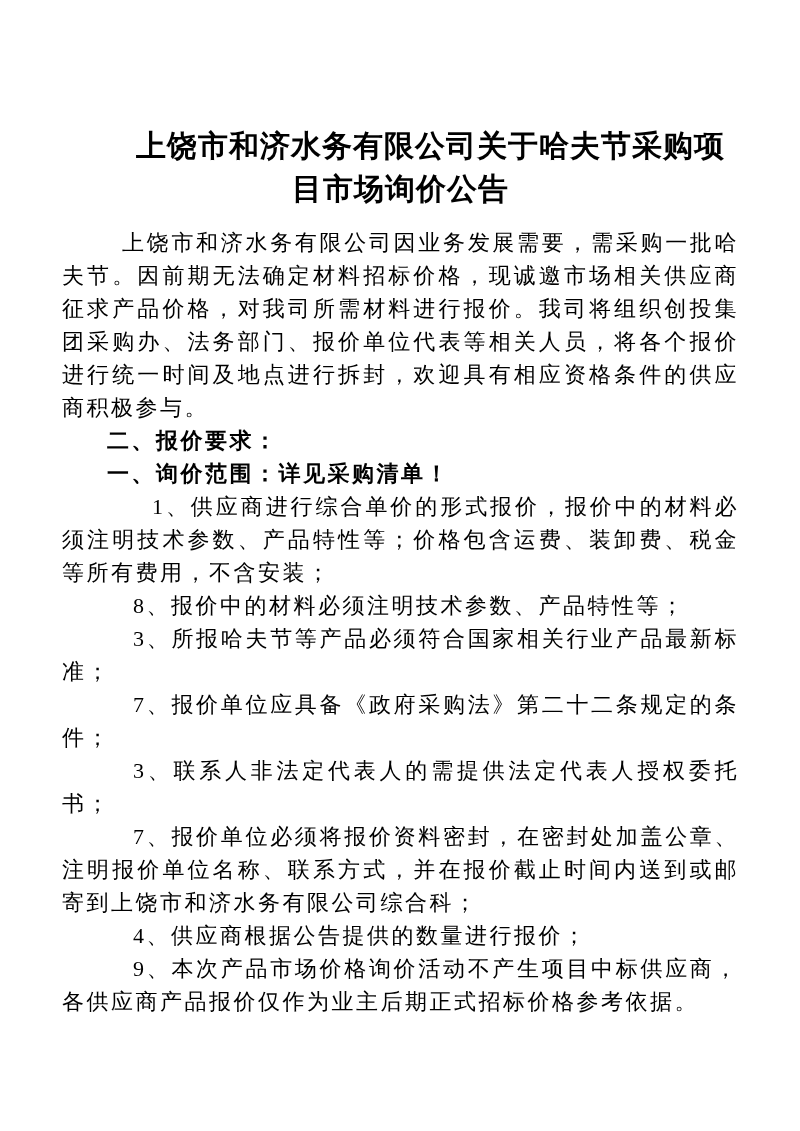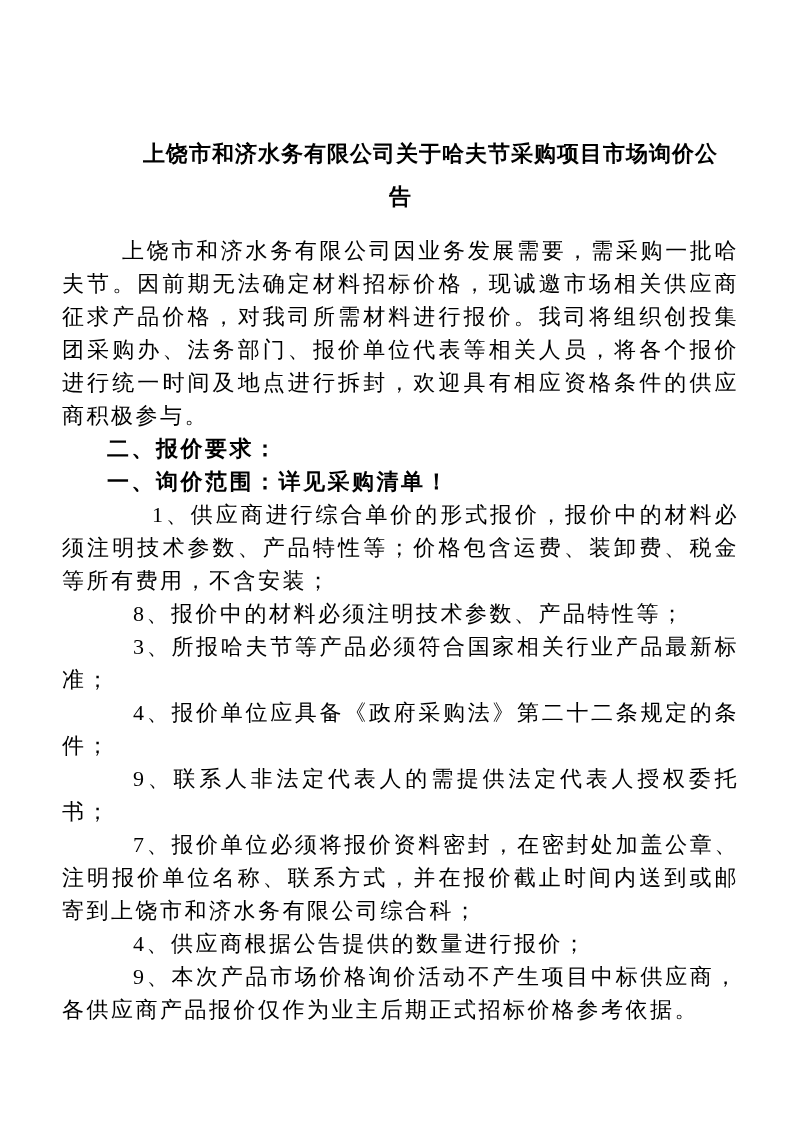--- a/index.html
+++ b/index.html
@@ -12,27 +12,27 @@
     font-family: "Liberation Serif", "DejaVu Serif", serif;
     overflow: hidden;
   }
   .doc {
     position: absolute;
     left: 62px;
     top: 120px;
     width: 677px;
   }
   .title {
-    font-size: 22px;
+    font-size: 30px;
     font-weight: bold;
     line-height: 43px;
     text-align: center;
     text-indent: 60px;      
     letter-spacing: 1px;
-    margin: 12px;
+    margin: 4px;
   }
   .body-text {
     margin-top: 16px;
     font-size: 22px;
     line-height: 33px;
   }
   .body-text p {
     margin: 0;
     text-align: justify;
     text-justify: distribute;
@@ -51,20 +51,20 @@
 <div class="page">
   <div class="doc">
     <h1 class="title">上饶市和济水务有限公司关于哈夫节采购项目市场询价公告</h1>
     <div class="body-text">
         <p class="intro">上饶市和济水务有限公司因业务发展需要，需采购一批哈夫节。因前期无法确定材料招标价格，现诚邀市场相关供应商征求产品价格，对我司所需材料进行报价。我司将组织创投集团采购办、法务部门、报价单位代表等相关人员，将各个报价进行统一时间及地点进行拆封，欢迎具有相应资格条件的供应商积极参与。</p>
         <p class="heading">二、报价要求：</p>
         <p class="heading">一、询价范围：详见采购清单！</p>
         <p class="item-first">1、供应商进行综合单价的形式报价，报价中的材料必须注明技术参数、产品特性等；价格包含运费、装卸费、税金等所有费用，不含安装；</p>
         <p class="item">8、报价中的材料必须注明技术参数、产品特性等；</p>
         <p class="item">3、所报哈夫节等产品必须符合国家相关行业产品最新标准；</p>
-        <p class="item">4、报价单位应具备《政府采购法》第二十二条规定的条件；</p>
-        <p class="item-tight">9、联系人非法定代表人的需提供法定代表人授权委托书；</p>
+        <p class="item">7、报价单位应具备《政府采购法》第二十二条规定的条件；</p>
+        <p class="item-tight">3、联系人非法定代表人的需提供法定代表人授权委托书；</p>
         <p class="item">7、报价单位必须将报价资料密封，在密封处加盖公章、注明报价单位名称、联系方式，并在报价截止时间内送到或邮寄到上饶市和济水务有限公司综合科；</p>
         <p class="item">4、供应商根据公告提供的数量进行报价；</p>
         <p class="item">9、本次产品市场价格询价活动不产生项目中标供应商，各供应商产品报价仅作为业主后期正式招标价格参考依据。</p>
       </div>
   </div>
 </div>
 
 </body></html>

